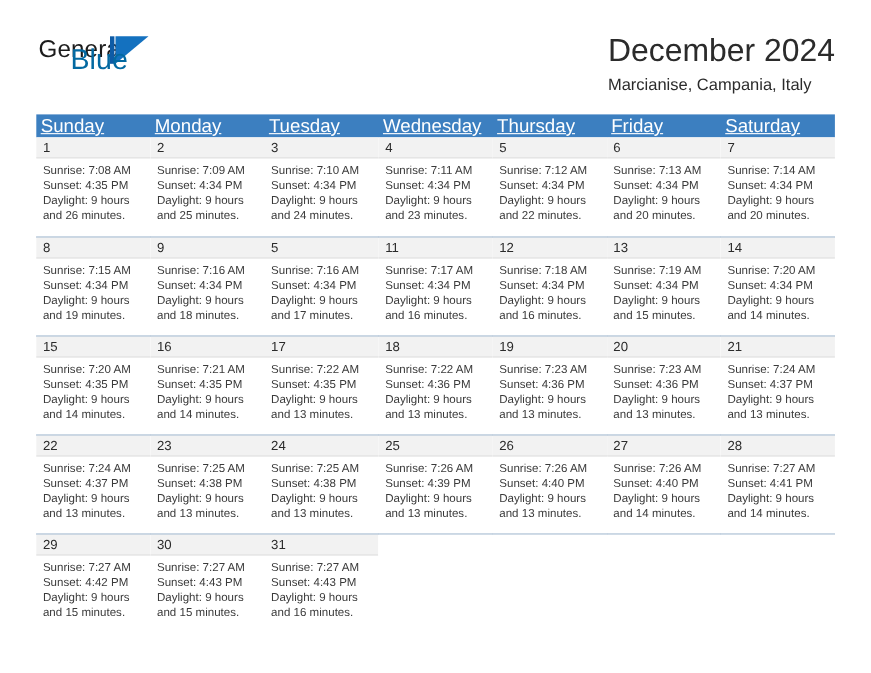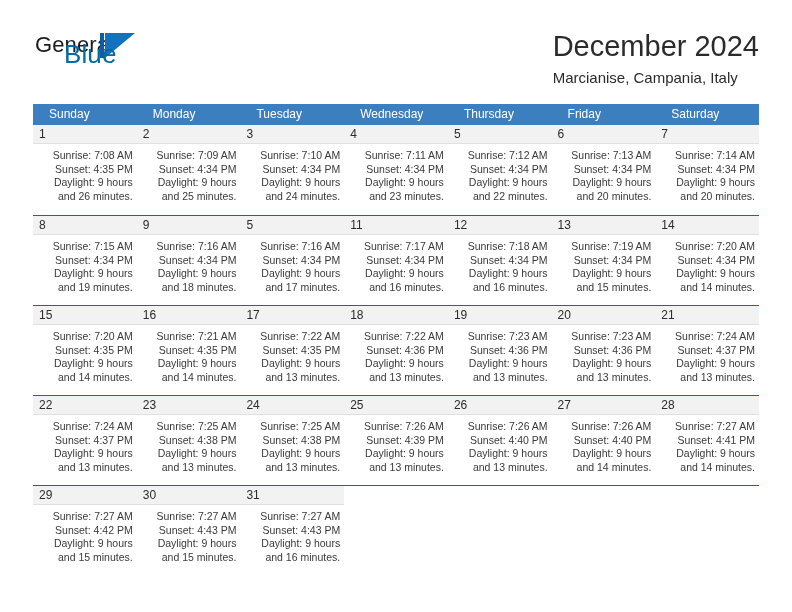--- a/index.html
+++ b/index.html
@@ -106,25 +106,26 @@
     width: 726px;
   }
   .weekday-row {
     display: flex;
     background: #3c7fc0;
     height: 21px;
   }
   .weekday {
     flex: 1 1 0;
     color: #ffffff;
-    font-size: 12px;
+    font-size: 17px;
     line-height: 21px;
-    padding-left: 16px;
+    padding-left: 4px;
     white-space: nowrap;
     overflow: hidden;
+    text-decoration: underline;
   }
 
   .week {
     display: flex;
     border-top: 1px solid #2c5f92;
     height: 90px;
   }
   .week.first { border-top: none; }
 
   .day {
@@ -143,21 +144,20 @@
     border-bottom: 1px solid transparent;
   }
   .day-num {
     font-size: 12px;
     color: #2b2b2b;
     line-height: 19px;
     padding-left: 6px;
   }
   .day-lines {
     padding: 5px 4px 0 6px;
-    text-align: right;
   }
   .day-line {
     font-size: 10.5px;
     color: #3a3a3a;
     line-height: 13.6px;
     white-space: nowrap;
   }
 </style>
 </head>
 <body>

